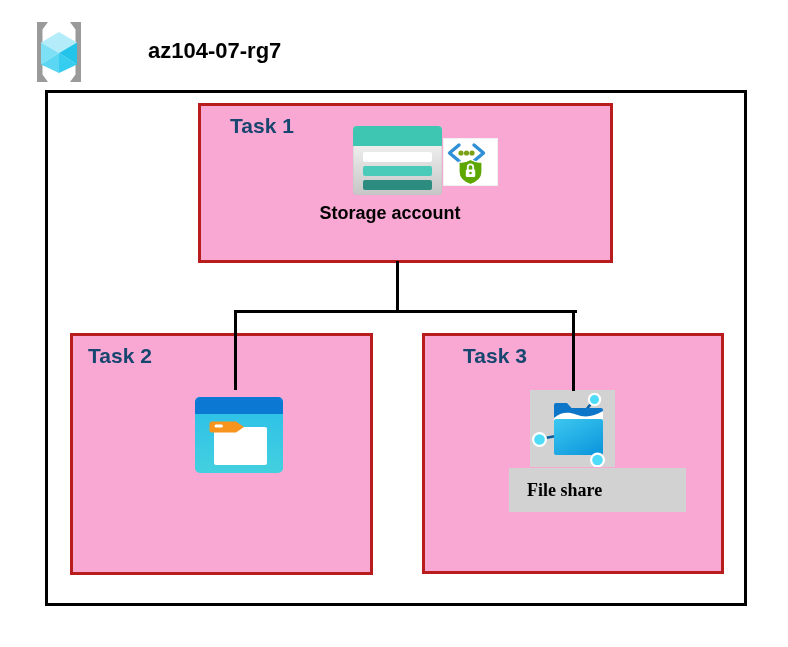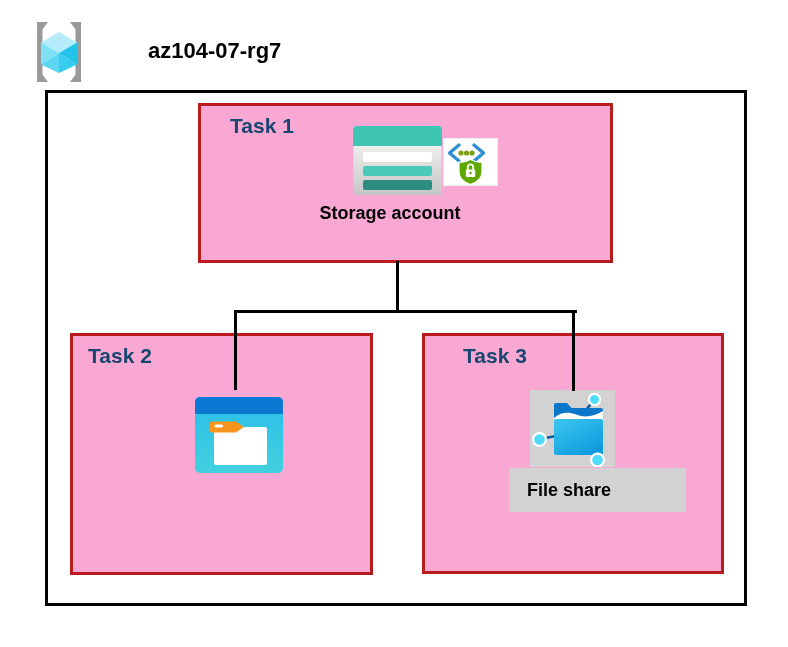--- a/index.html
+++ b/index.html
@@ -24,21 +24,21 @@
   }
   .line{position:absolute;background:#000;z-index:5;}
   .rg-title{
     position:absolute;left:104px;top:38px;font-size:22px;line-height:26px;color:#000;white-space:nowrap;z-index:3;margin-left:44px;
   }
   .file-share-label-bg{
     position:absolute;left:84px;top:132px;width:177px;height:44px;background:#d2d2d2;
     display:flex;align-items:center;z-index:3;
   }
   .file-share-label-bg .resource-label{
-    position:static;text-align:left;padding-left:18px;white-space:nowrap;
+    position:static;text-align:left;padding-left:18px;white-space:nowrap;font-family:Liberation Serif, serif;
   }
   svg{display:block;}
 </style>
 </head>
 <body>
 
 <div class="canvas">
 
   <div class="abs" style="left:28px;top:20px;width:62px;height:64px;z-index:3;">
     <svg width="62" height="64" viewBox="0 0 62 64">

